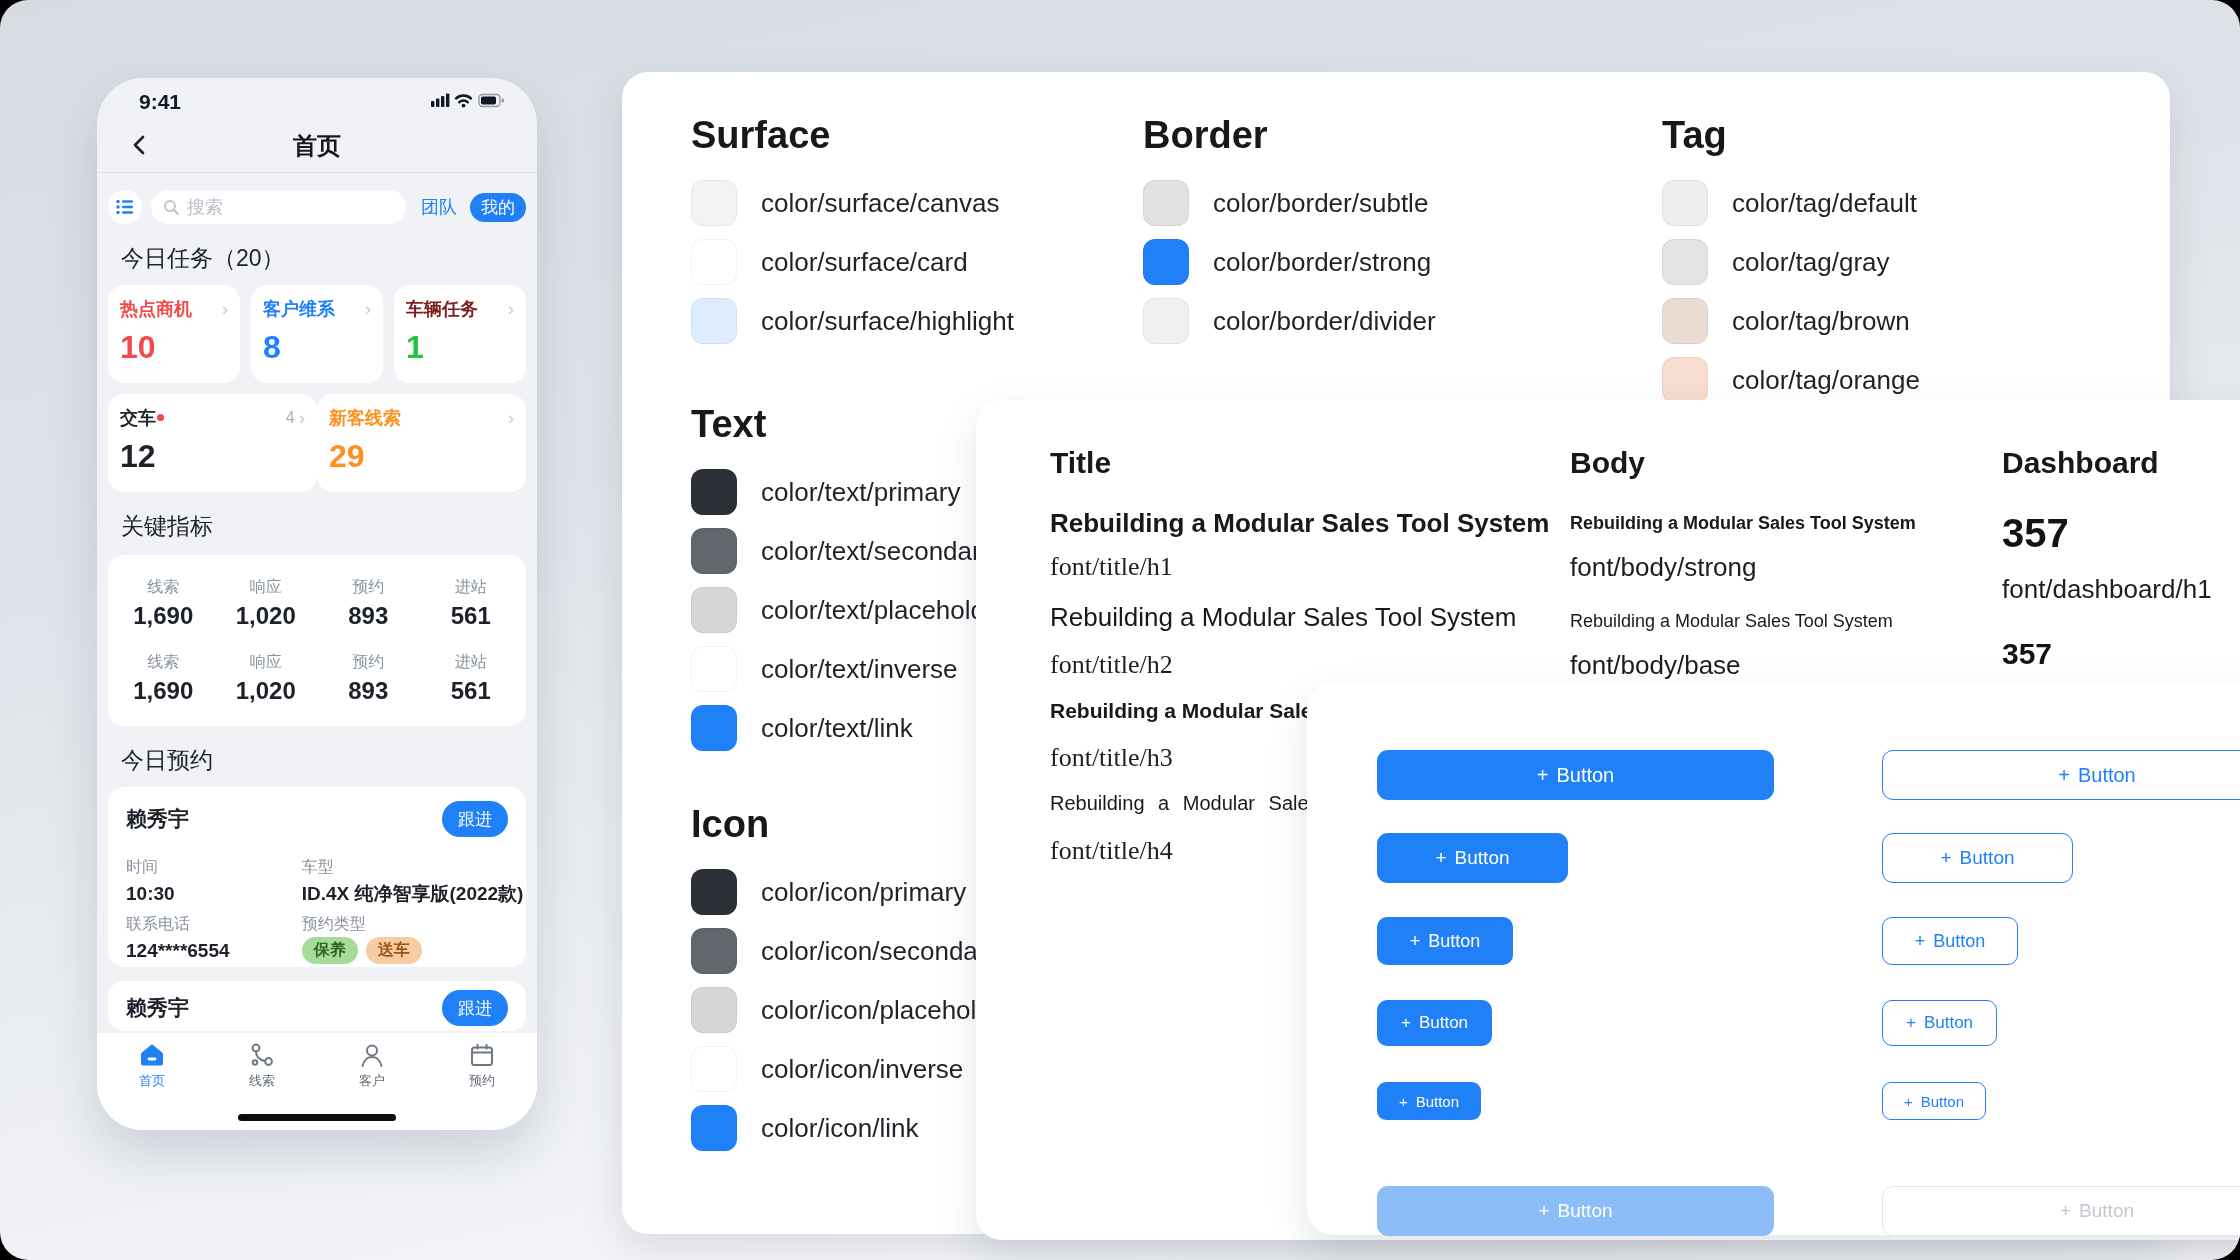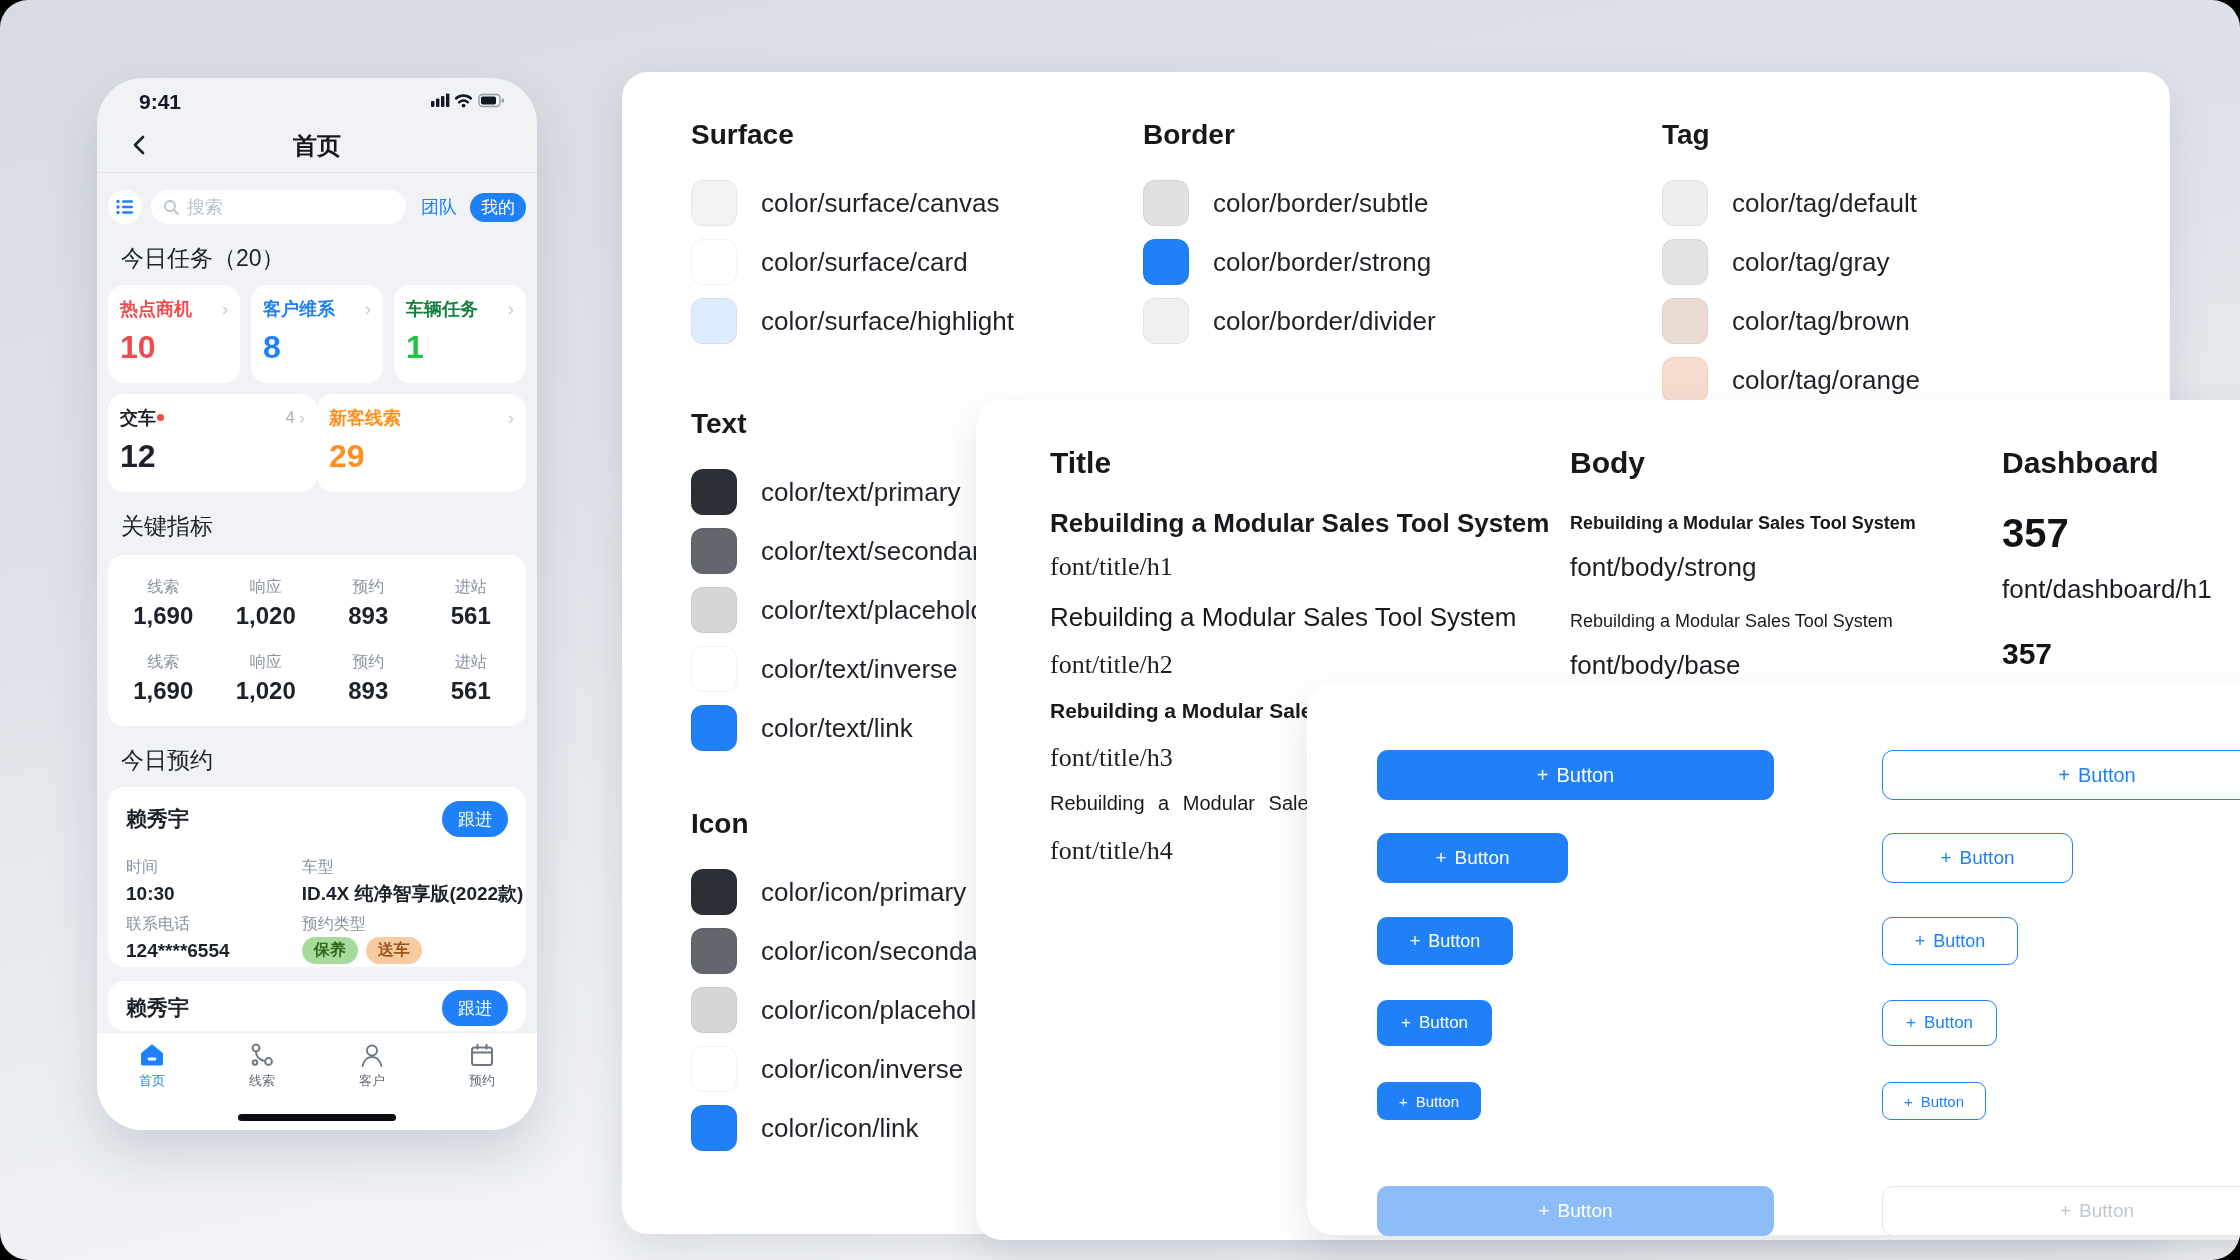--- a/index.html
+++ b/index.html
@@ -60,21 +60,21 @@
   .tab.active .tab-lbl{color:#1f80f8;}
   .home-ind{position:absolute;left:50%;bottom:9px;width:158px;height:7px;margin-left:-79px;border-radius:4px;background:#0b0d10;}
 
   
   .panel{position:absolute;background:#fff;border-radius:26px;box-shadow:0 16px 40px rgba(55,70,95,.14);}
   .panel1{left:622px;top:72px;width:1548px;height:1162px;z-index:1;}
   .panel2{left:976px;top:400px;width:1350px;height:840px;z-index:2;}
   .panel3{left:1307px;top:683px;width:1010px;height:552px;z-index:3;}
 
   .tok-col{position:absolute;}
-  .tok-h{font-size:28px;font-weight:600;color:#16181b;line-height:38px;}
+  .tok-h{font-size:38px;font-weight:600;color:#16181b;line-height:38px;}
   .trow{display:flex;align-items:center;gap:24px;margin-top:13px;}
   .trow.first{margin-top:26px;}
   .sw{width:46px;height:46px;border-radius:12px;flex:none;box-shadow:inset 0 0 0 1px rgba(0,0,0,.05);}
   .tlabel{font-size:26px;color:#1f2227;white-space:nowrap;}
   .col-surface{left:69px;top:44px;}
   .col-border{left:521px;top:44px;}
   .col-tag{left:1040px;top:44px;}
   .col-text{left:69px;top:333px;}
   .col-icon{left:69px;top:733px;}
 
@@ -191,21 +191,21 @@
         </div>
         <div class="tcard">
           <div class="hd">
               <span class="lbl" style="color: rgb(31, 128, 248);">客户维系</span>
               <span class="chev">›</span>
             </div>
           <div class="num" style="color: rgb(31, 128, 248);">8</div>
         </div>
         <div class="tcard">
           <div class="hd">
-              <span class="lbl" style="color: #15803d;">车辆任务</span>
+              <span class="lbl" style="color: #7f1d1d;">车辆任务</span>
               <span class="chev">›</span>
             </div>
           <div class="num" style="color: rgb(35, 195, 67);">1</div>
         </div>
       </div>
 
       <div class="task-grid2">
         <div class="tcard">
           <div class="hd">
             <span class="lbl" style="color: rgb(29, 33, 41);">交车</span>

